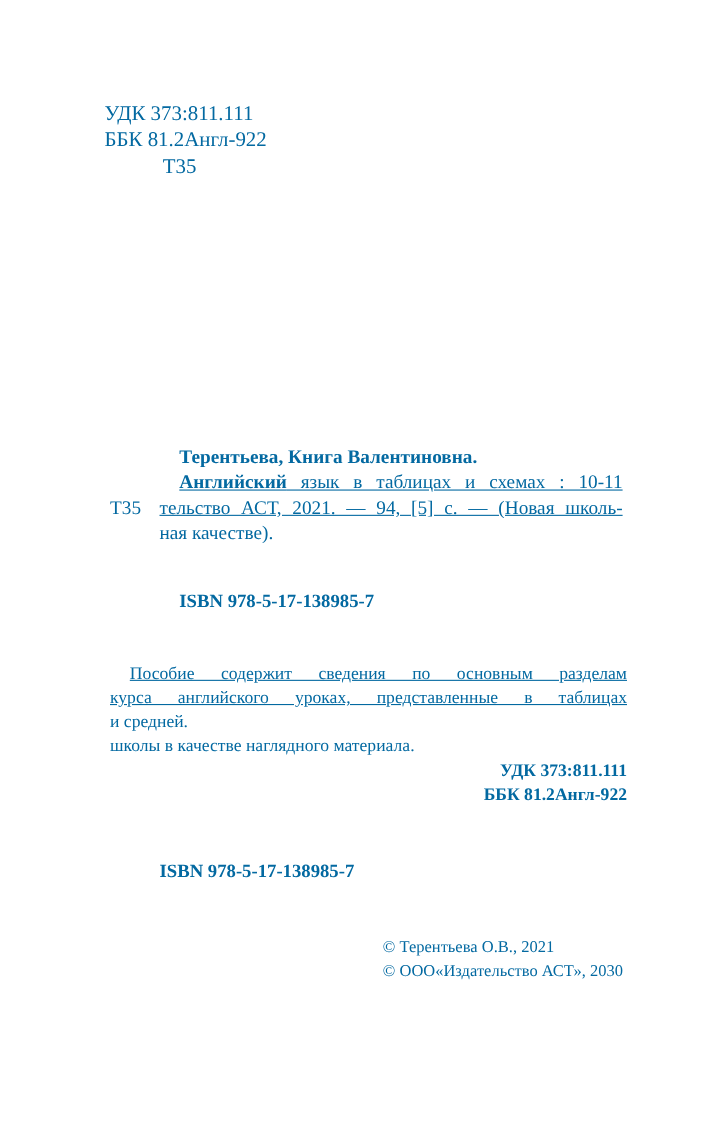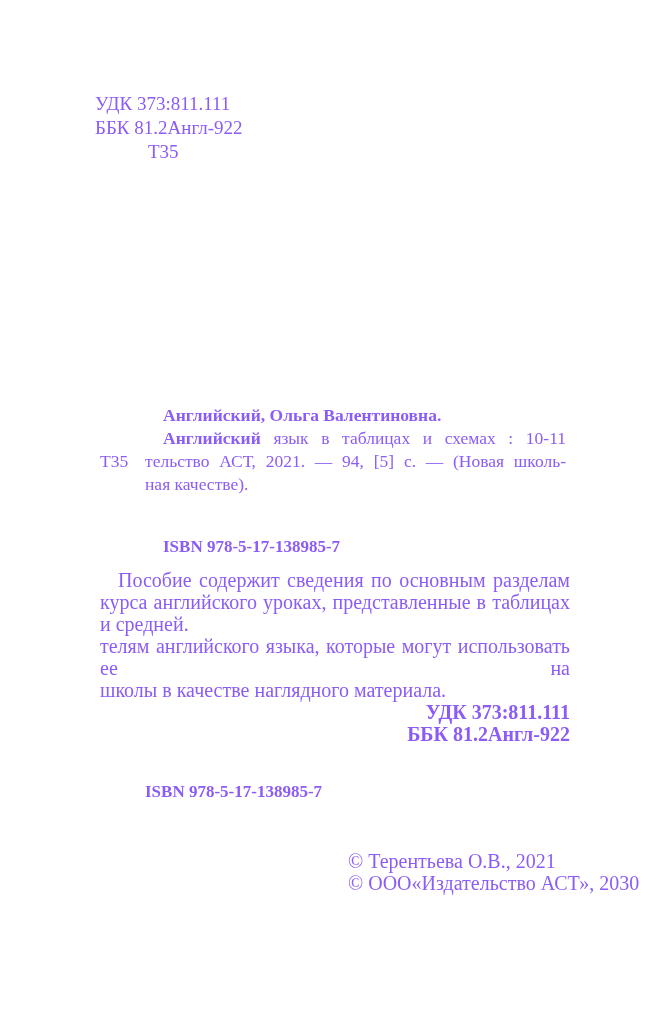--- a/index.html
+++ b/index.html
@@ -3,21 +3,21 @@
 <meta charset="utf-8">
 <style>
   * { box-sizing: border-box; }
   html, body { margin: 0; padding: 0; background: #ffffff; }
   .page {
     position: relative;
     width: 662px;
     height: 1034px;
     background: #ffffff;
     font-family: "Liberation Serif", "DejaVu Serif", serif;
-    color: #8b5cf6;
+    color: #0369a1;
     overflow: hidden;
   }
   .abs { position: absolute; }
   .bold { font-weight: bold; }
 
   .top-codes {
     left: 95px;
     top: 92px;
     font-size: 19px;
     line-height: 24px;
@@ -31,78 +31,77 @@
     font-size: 17.5px;
     line-height: 23px;
   }
   .card-margin-code {
     position: absolute;
     left: 0;
     top: 46px;
   }
   .card-text { margin-left: 45px; }
   .indent { text-indent: 18px; }
-  .jline { text-align: justify; text-align-last: justify; }
+  .jline { text-align: justify; text-align-last: justify; text-decoration: underline; }
 
   .card-isbn {
     left: 163px;
     top: 537px;
     font-size: 17px;
   }
 
   .annotation {
     left: 100px;
-    top: 569px;
+    top: 602px;
     width: 470px;
-    font-size: 20px;
+    font-size: 16px;
     line-height: 22px;
   }
   .right { text-align: right; text-align-last: right; }
 
   .isbn-bottom {
     left: 145px;
     top: 782px;
     font-size: 17px;
   }
 
   .copyright {
     left: 348px;
     top: 850px;
-    font-size: 20px;
+    font-size: 15px;
     line-height: 22px;
   }
 </style>
 </head>
 <body>
 
 <div class="page">
 
   <div class="abs top-codes">
     <div>УДК 373:811.111</div>
     <div>ББК 81.2Англ-922</div>
     <div class="t35-top">Т35</div>
   </div>
 
   <div class="abs card">
     <div class="card-margin-code">Т35</div>
     <div class="card-text">
-      <div class="indent bold">Английский, Ольга Валентиновна.</div>
+      <div class="indent bold">Терентьева, Книга Валентиновна.</div>
       <div class="indent jline"><span class="bold">Английский</span><span> язык в таблицах и схемах : 10-11</span></div>
       <div class="jline">тельство АСТ, 2021. — 94, [5] с. — (Новая школь-</div>
       <div>ная качестве).</div>
     </div>
   </div>
 
   <div class="abs card-isbn bold">ISBN 978-5-17-138985-7</div>
 
   <div class="abs annotation">
     <div class="indent jline">Пособие содержит сведения по основным разделам</div>
     <div class="jline">курса английского уроках, представленные в таблицах</div>
     <div>и средней.</div>
-    <div class="jline">телям английского языка, которые могут использовать ее на</div>
     <div>школы в качестве наглядного материала.</div>
     <div class="right bold">УДК 373:811.111</div>
     <div class="right bold">ББК 81.2Англ-922</div>
   </div>
 
   <div class="abs isbn-bottom bold">ISBN 978-5-17-138985-7</div>
 
   <div class="abs copyright">
     <div>© Терентьева О.В., 2021</div>
     <div>© ООО«Издательство АСТ», 2030</div>

